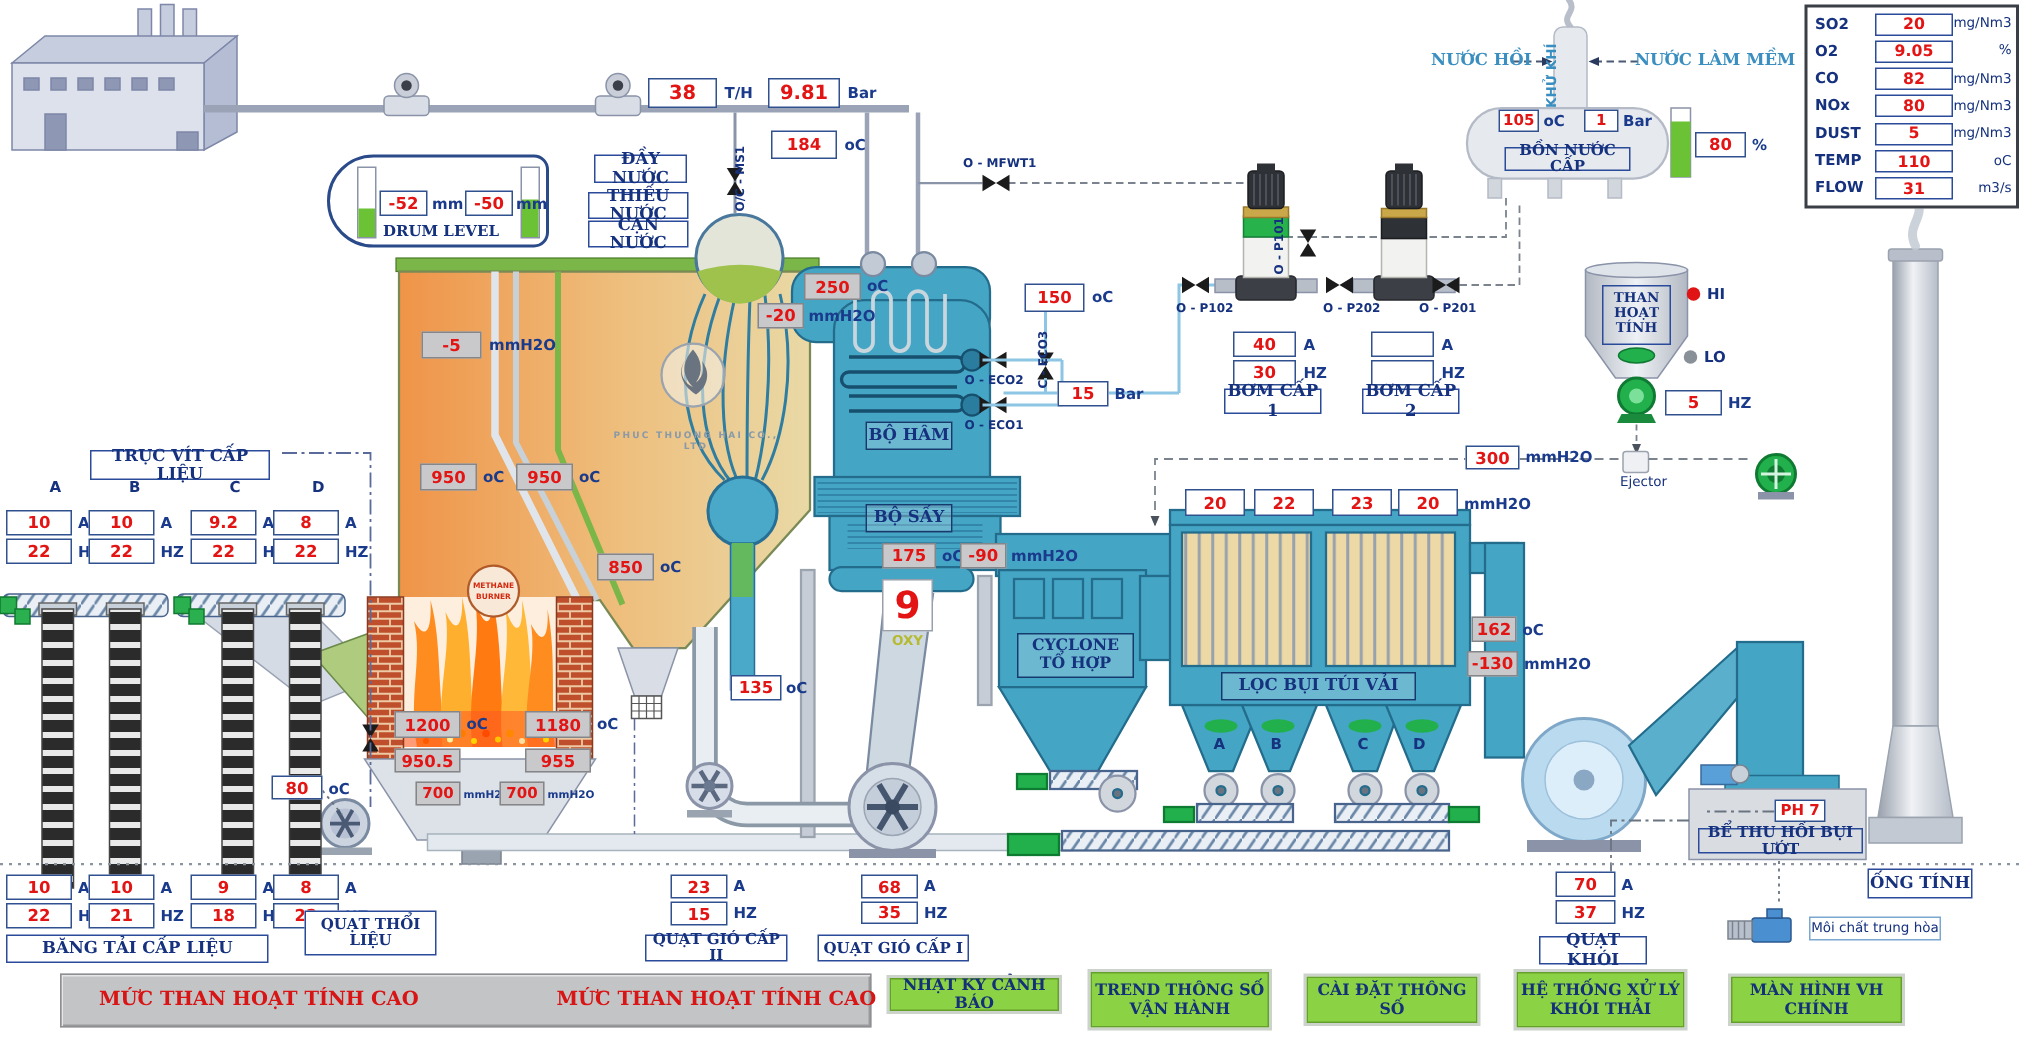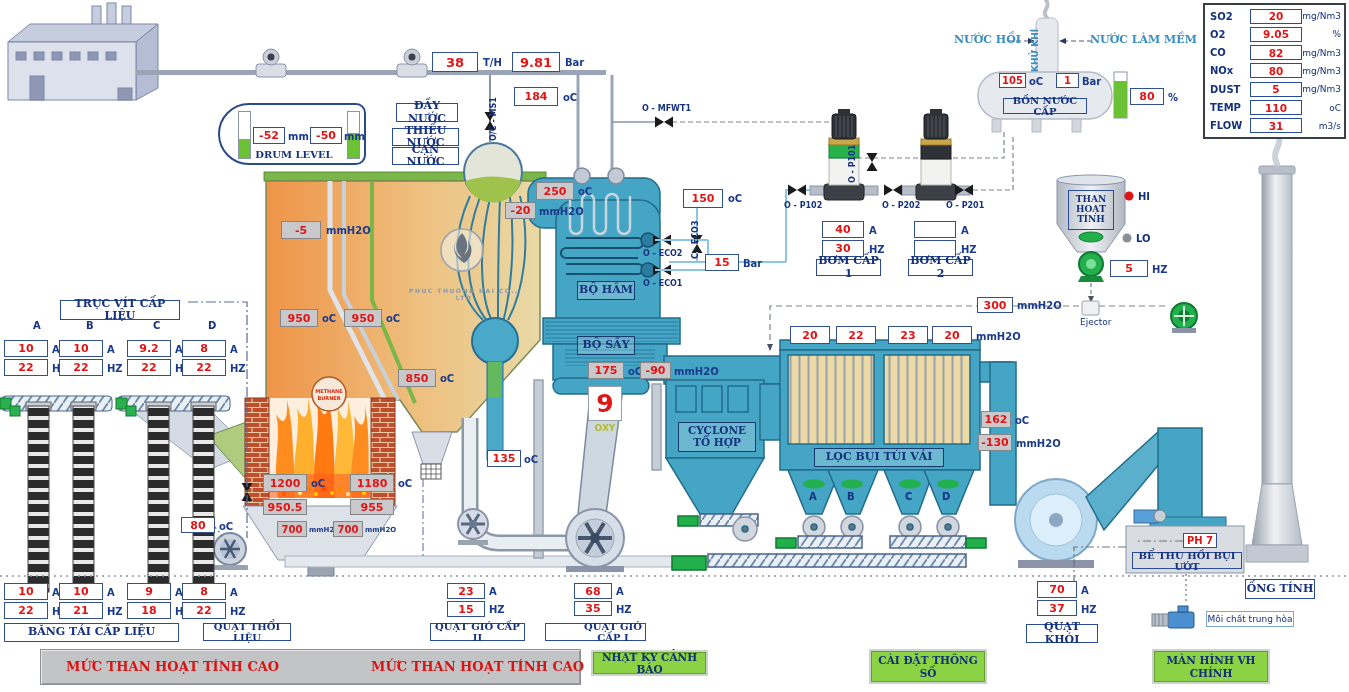--- a/index.html
+++ b/index.html
@@ -615,39 +615,41 @@
 <span class="unit" style="left:107px;top:606px;">HZ</span>
 <div class="vb" style="left:127px;top:583px;width:44px;height:17px;">9</div>
 <span class="unit" style="left:175px;top:587px;">A</span>
 <div class="vb" style="left:127px;top:602px;width:44px;height:17px;">18</div>
 <span class="unit" style="left:175px;top:606px;">HZ</span>
 <div class="lbl" style="left:4px;top:623px;width:175px;height:19px;">BĂNG TẢI CẤP LIỆU</div>
 <div class="vb" style="left:182px;top:583px;width:44px;height:17px;">8</div>
 <span class="unit" style="left:230px;top:587px;">A</span>
 <div class="vb" style="left:182px;top:602px;width:44px;height:17px;">22</div>
 <span class="unit" style="left:230px;top:606px;">HZ</span>
-<div class="lbl sm" style="left:203px;top:623px;width:88px;height:18px;">QUẠT THỔI LIỆU</div>
+<div class="lbl sm" style="left:203px;top:607px;width:88px;height:30px;">QUẠT THỔI LIỆU</div>
 <div class="vb" style="left:447px;top:583px;width:38px;height:16px;">23</div>
 <span class="unit" style="left:489px;top:586px;">A</span>
 <div class="vb" style="left:447px;top:601px;width:38px;height:16px;">15</div>
 <span class="unit" style="left:489px;top:604px;">HZ</span>
 <div class="lbl sm" style="left:430px;top:623px;width:95px;height:18px;">QUẠT GIÓ CẤP II</div>
 <div class="vb" style="left:574px;top:583px;width:38px;height:16px;">68</div>
 <span class="unit" style="left:616px;top:586px;">A</span>
 <div class="vb" style="left:574px;top:601px;width:38px;height:15px;">35</div>
 <span class="unit" style="left:616px;top:604px;">HZ</span>
-<div class="lbl sm" style="left:545px;top:623px;width:101px;height:18px;padding-left:35px;">QUẠT GIÓ CẤP I</div>
+<div class="lbl sm" style="left:545px;top:623px;width:101px;height:18px;">QUẠT GIÓ CẤP I</div>
 <div class="vb" style="left:1037px;top:581px;width:40px;height:17px;">70</div>
 <span class="unit" style="left:1081px;top:585px;">A</span>
 <div class="vb" style="left:1037px;top:600px;width:40px;height:16px;">37</div>
 <span class="unit" style="left:1081px;top:604px;">HZ</span>
 <div class="lbl" style="left:1026px;top:624px;width:72px;height:19px;">QUẠT KHÓI</div>
 
 <div class="alarm">
   <span class="amsg" style="left:25px;">MỨC THAN HOẠT TÍNH CAO</span>
   <span class="amsg" style="left:330px;">MỨC THAN HOẠT TÍNH CAO</span>
 </div>
 
 <div class="btn" style="left:593px;top:652px;width:113px;height:22px;">NHẬT KÝ CẢNH BÁO</div>
+<div class="btn" style="left:727px;top:648px;width:119px;height:37px;">TREND THÔNG SỐ VẬN HÀNH</div>
 <div class="btn" style="left:871px;top:651px;width:114px;height:31px;">CÀI ĐẶT THÔNG SỐ</div>
+<div class="btn" style="left:1011px;top:648px;width:112px;height:37px;">HỆ THỐNG XỬ LÝ KHÓI THẢI</div>
 <div class="btn" style="left:1154px;top:651px;width:114px;height:31px;">MÀN HÌNH VH CHÍNH</div>
 
 </div>
 
 </body></html>

